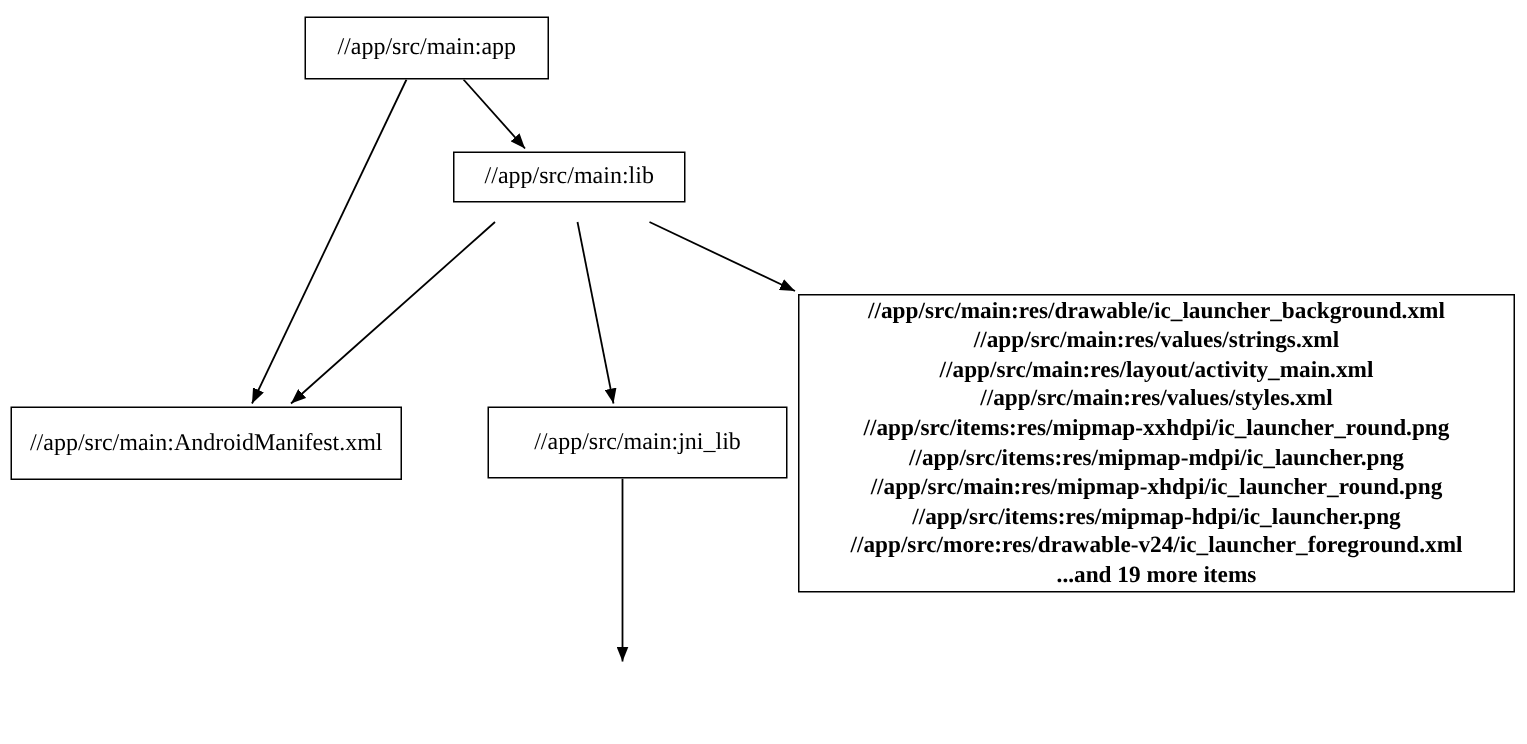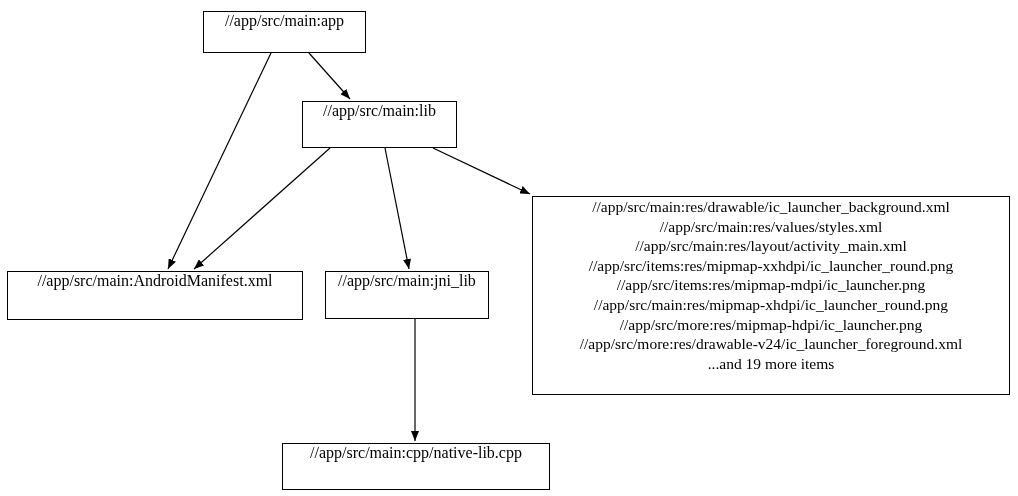--- a/index.html
+++ b/index.html
@@ -22,35 +22,36 @@
     top: 0;
     width: 1018px;
     height: 496px;
   }
   .node {
     position: absolute;
     box-sizing: border-box;
     border: 1px solid #000000;
     background: #ffffff;
     display: flex;
+    align-items: center;
     justify-content: center;
     font-size: 16px;
     white-space: nowrap;
     text-align: center;
   }
   .node .multiline {
     display: block;
     line-height: 19.6px;
     font-size: 15.5px;
   }
   #node-app            { left: 203px; top: 11px;  width: 163px; height: 42px; }
-  #node-lib            { left: 302px; top: 101px; width: 155px; height: 47px; }
-  #node-manifest       { left: 7px;   top: 271px; width: 296px; height: 49px; }
-  #node-jni-lib        { left: 325px; top: 271px; width: 164px; height: 48px; }
-  #node-res            { left: 532px; top: 196px; width: 478px; height: 199px; }
+  #node-lib            { left: 302px; top: 101px; width: 155px; height: 34px; }
+  #node-manifest       { left: 7px;   top: 271px; width: 261px; height: 49px; }
+  #node-jni-lib        { left: 325px; top: 271px; width: 200px; height: 48px; }
+  #node-res            { left: 532px; top: 196px; width: 478px; height: 199px; font-weight: bold; }
   #node-native-lib     { left: 282px; top: 443px; width: 268px; height: 47px; }
   .edge {
     stroke: #000000;
     stroke-width: 1.2;
     fill: none;
   }
 </style>
 </head>
 <body>
 
@@ -82,28 +83,26 @@
     <span>//app/src/main:AndroidManifest.xml</span>
   </div>
 
   <div class="node" id="node-jni-lib">
     <span>//app/src/main:jni_lib</span>
   </div>
 
   <div class="node" id="node-res">
     <div>
       <span class="multiline">//app/src/main:res/drawable/ic_launcher_background.xml</span>
+      <span class="multiline">//app/src/main:res/values/strings.xml</span>
+      <span class="multiline">//app/src/main:res/layout/activity_main.xml</span>
       <span class="multiline">//app/src/main:res/values/styles.xml</span>
-      <span class="multiline">//app/src/main:res/layout/activity_main.xml</span>
       <span class="multiline">//app/src/items:res/mipmap-xxhdpi/ic_launcher_round.png</span>
       <span class="multiline">//app/src/items:res/mipmap-mdpi/ic_launcher.png</span>
       <span class="multiline">//app/src/main:res/mipmap-xhdpi/ic_launcher_round.png</span>
-      <span class="multiline">//app/src/more:res/mipmap-hdpi/ic_launcher.png</span>
+      <span class="multiline">//app/src/items:res/mipmap-hdpi/ic_launcher.png</span>
       <span class="multiline">//app/src/more:res/drawable-v24/ic_launcher_foreground.xml</span>
       <span class="multiline">...and 19 more items</span>
     </div>
   </div>
 
-  <div class="node" id="node-native-lib">
-    <span>//app/src/main:cpp/native-lib.cpp</span>
-  </div>
 
 </div>
 
 </body></html>

